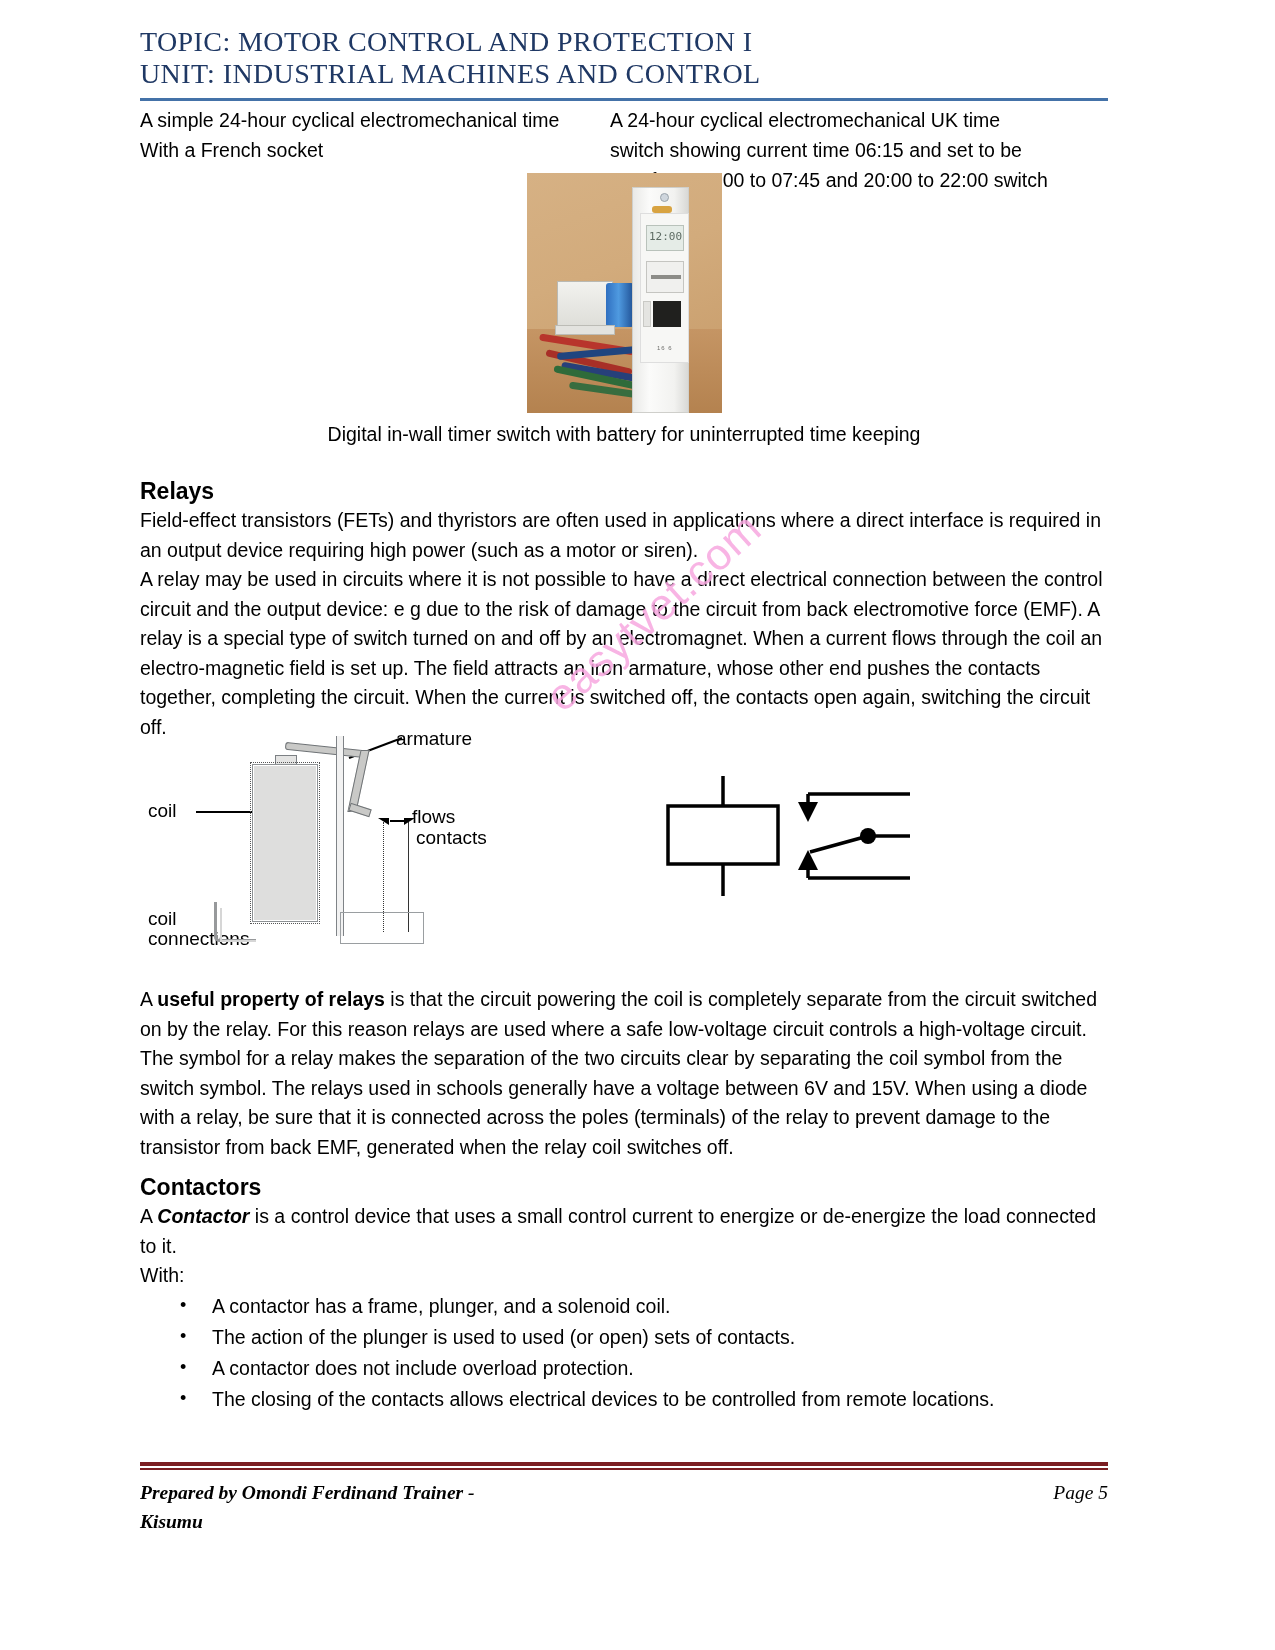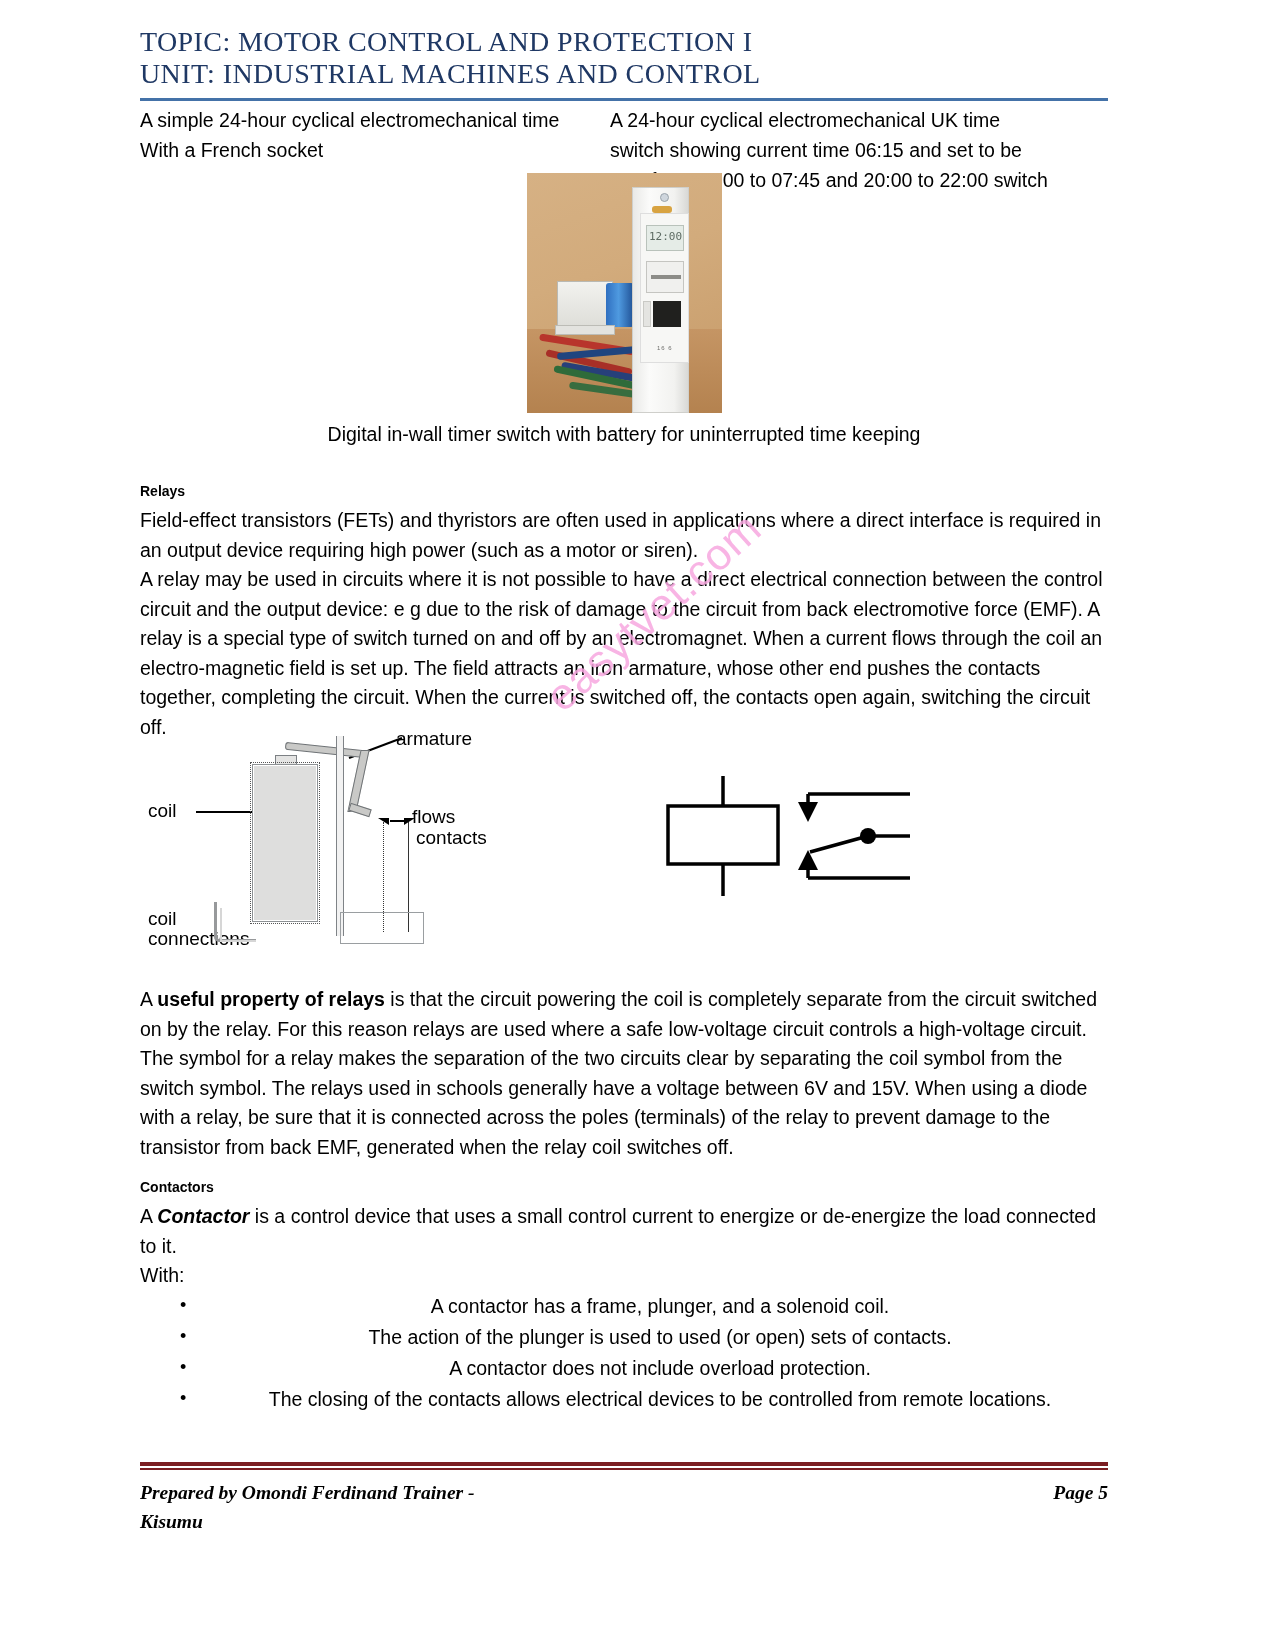--- a/index.html
+++ b/index.html
@@ -196,21 +196,21 @@
     left: 140px;
     top: 420px;
     width: 968px;
     text-align: center;
     font-size: 19.5px;
     line-height: 28px;
   }
 
   
   .section-heading {
-    font-size: 14px;
+    font-size: 23px;
     font-weight: bold;
     line-height: 30px;
   }
   .body-par {
     font-size: 19.5px;
     line-height: 29.5px;
     text-align: left;
   }
   .block {
     position: absolute;
@@ -218,21 +218,20 @@
     width: 968px;
   }
   #relays-block  { top: 476px; }
   #useful-block  { top: 985px; }
   #contactors-block { top: 1172px; }
 
   .bullets {
     margin: 0;
     padding: 0;
     list-style: none;
-    text-align: center;
   }
   .bullets li {
     position: relative;
     padding-left: 72px;
     font-size: 19.5px;
     line-height: 31px;
   }
   .bullets li::before {
     content: "\2022";
     position: absolute;
@@ -394,21 +393,21 @@
     width: 968px;
     display: flex;
     justify-content: space-between;
     align-items: flex-start;
     font-family: "Liberation Serif", serif;
     font-style: italic;
     font-weight: bold;
     font-size: 19.5px;
     line-height: 29px;
   }
-  .footer .right { font-weight: bold; font-style: italic; }
+  .footer .right { font-weight: normal; font-style: italic; }
   .footer .left { max-width: 700px; }
 </style>
 </head>
 <body>
 
 <div class="page">
 
   <div class="doc-header">
     <div class="hline">TOPIC: MOTOR CONTROL AND PROTECTION I</div>
     <div class="hline">UNIT: INDUSTRIAL MACHINES AND CONTROL</div>

